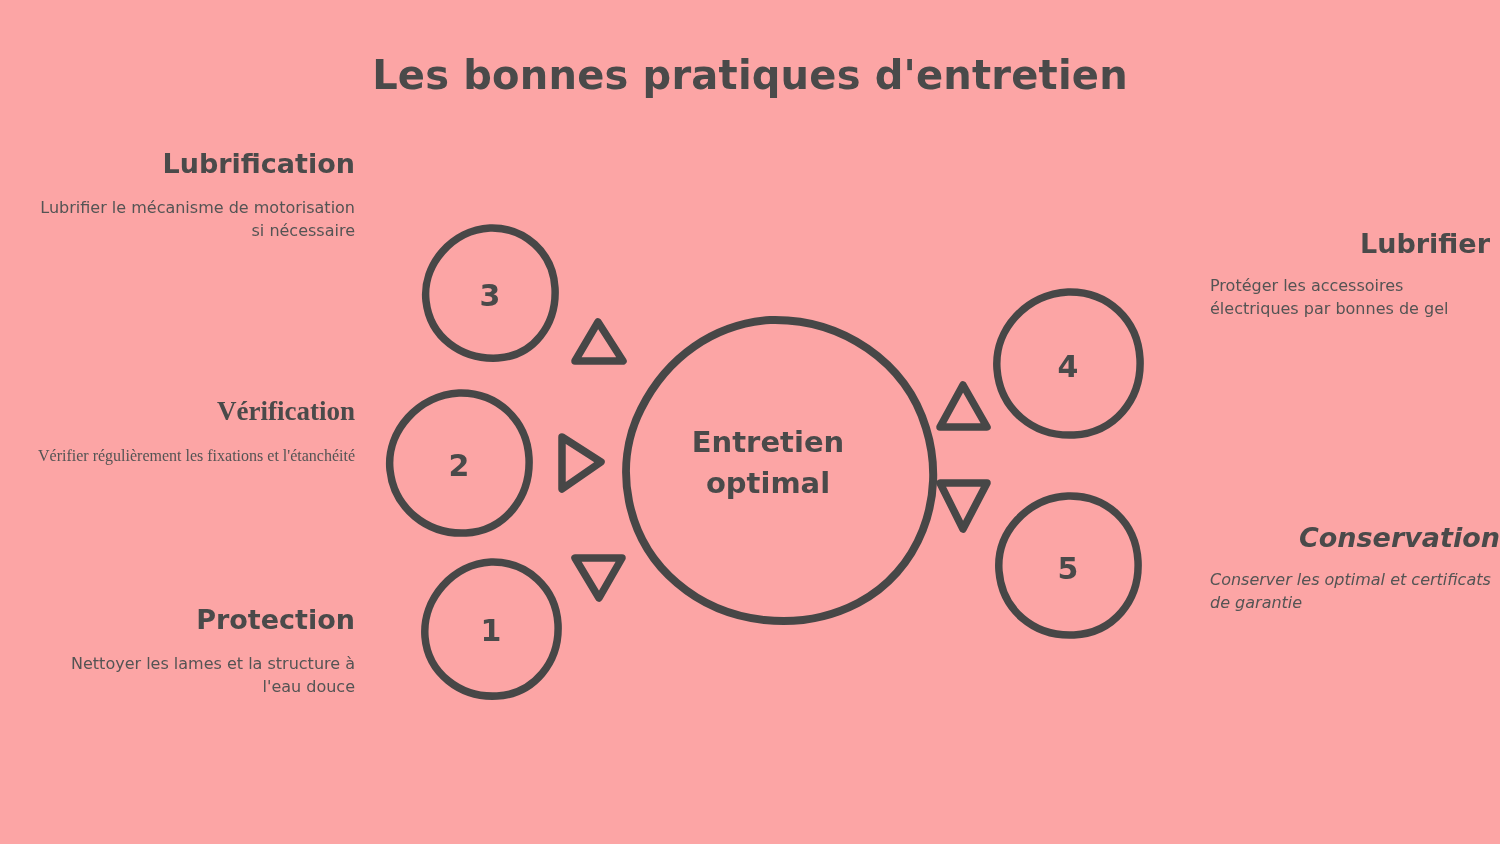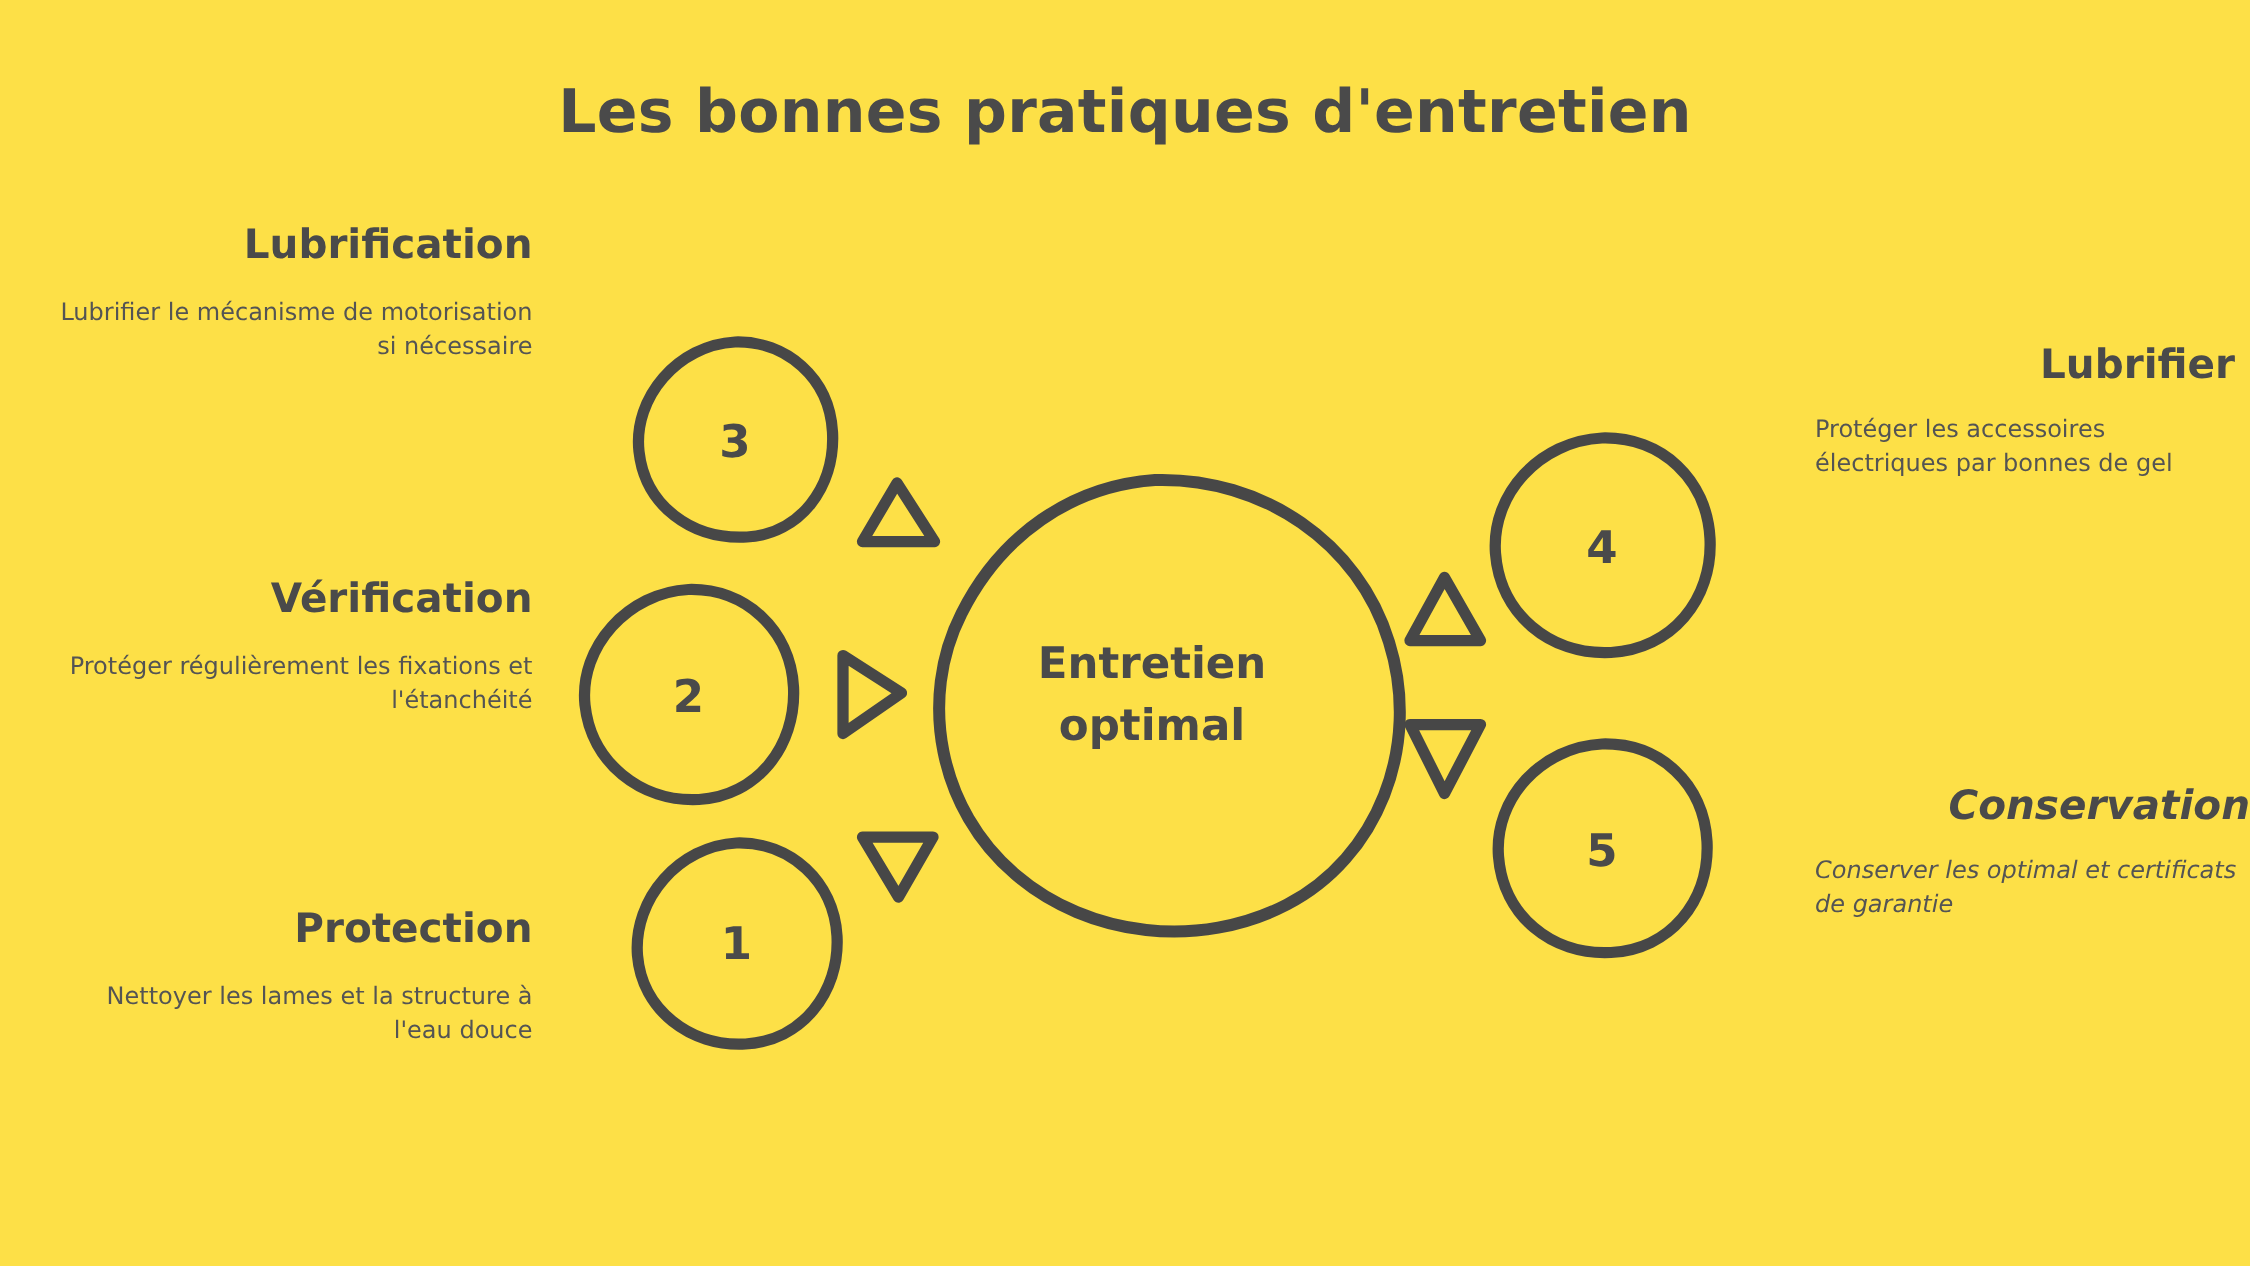--- a/index.html
+++ b/index.html
@@ -13,21 +13,21 @@
     font-family: "DejaVu Sans", sans-serif;
     color: #4a4a4a;
     overflow: hidden;
     position: relative;
   }
 
   #canvas {
     position: relative;
     width: 1500px;
     height: 844px;
-    background: #fde047;
+    background: #fca5a5;
   }
 
   
   .title {
     position: absolute;
     left: 0;
     top: 52px;
     width: 1500px;
     text-align: center;
     font-family: "DejaVu Sans", sans-serif;
@@ -59,21 +59,21 @@
     text-align: right;
   }
   .block.right {
     text-align: left;
   }
   .block.left .heading { margin-bottom: 16px; }
   .block.right .heading { margin-bottom: 14px; }
 
   
   #block-lubrification { left: 30px;  top: 148px;  width: 325px; }
-  #block-verification  { left: 30px;  top: 384px;  width: 325px; }
+  #block-verification  { left: 30px;  top: 396px;  width: 325px; font-family: Liberation Serif, serif; }
   #block-nettoyage     { left: 30px;  top: 604px;  width: 325px; }
   #block-protection    { left: 1210px; top: 228px; width: 280px; }
   #block-conservation  { left: 1210px; top: 522px; width: 290px; font-style: italic; }
 
   
   #diagram {
     position: absolute;
     left: 0;
     top: 0;
     width: 1500px;
@@ -108,21 +108,21 @@
 
   <div class="title">Les bonnes pratiques d'entretien</div>
 
   <div class="block left" id="block-lubrification">
     <div class="heading">Lubrification</div>
     <div class="desc">Lubrifier le mécanisme de motorisation si nécessaire</div>
   </div>
 
   <div class="block left" id="block-verification">
     <div class="heading">Vérification</div>
-    <div class="desc">Protéger régulièrement les fixations et l'étanchéité</div>
+    <div class="desc">Vérifier régulièrement les fixations et l'étanchéité</div>
   </div>
 
   <div class="block left" id="block-nettoyage">
     <div class="heading">Protection</div>
     <div class="desc">Nettoyer les lames et la structure à l'eau douce</div>
   </div>
 
   <div class="block right" id="block-protection">
     <div class="heading">Lubrifier</div>
     <div class="desc">Protéger les accessoires électriques par bonnes de gel</div>

